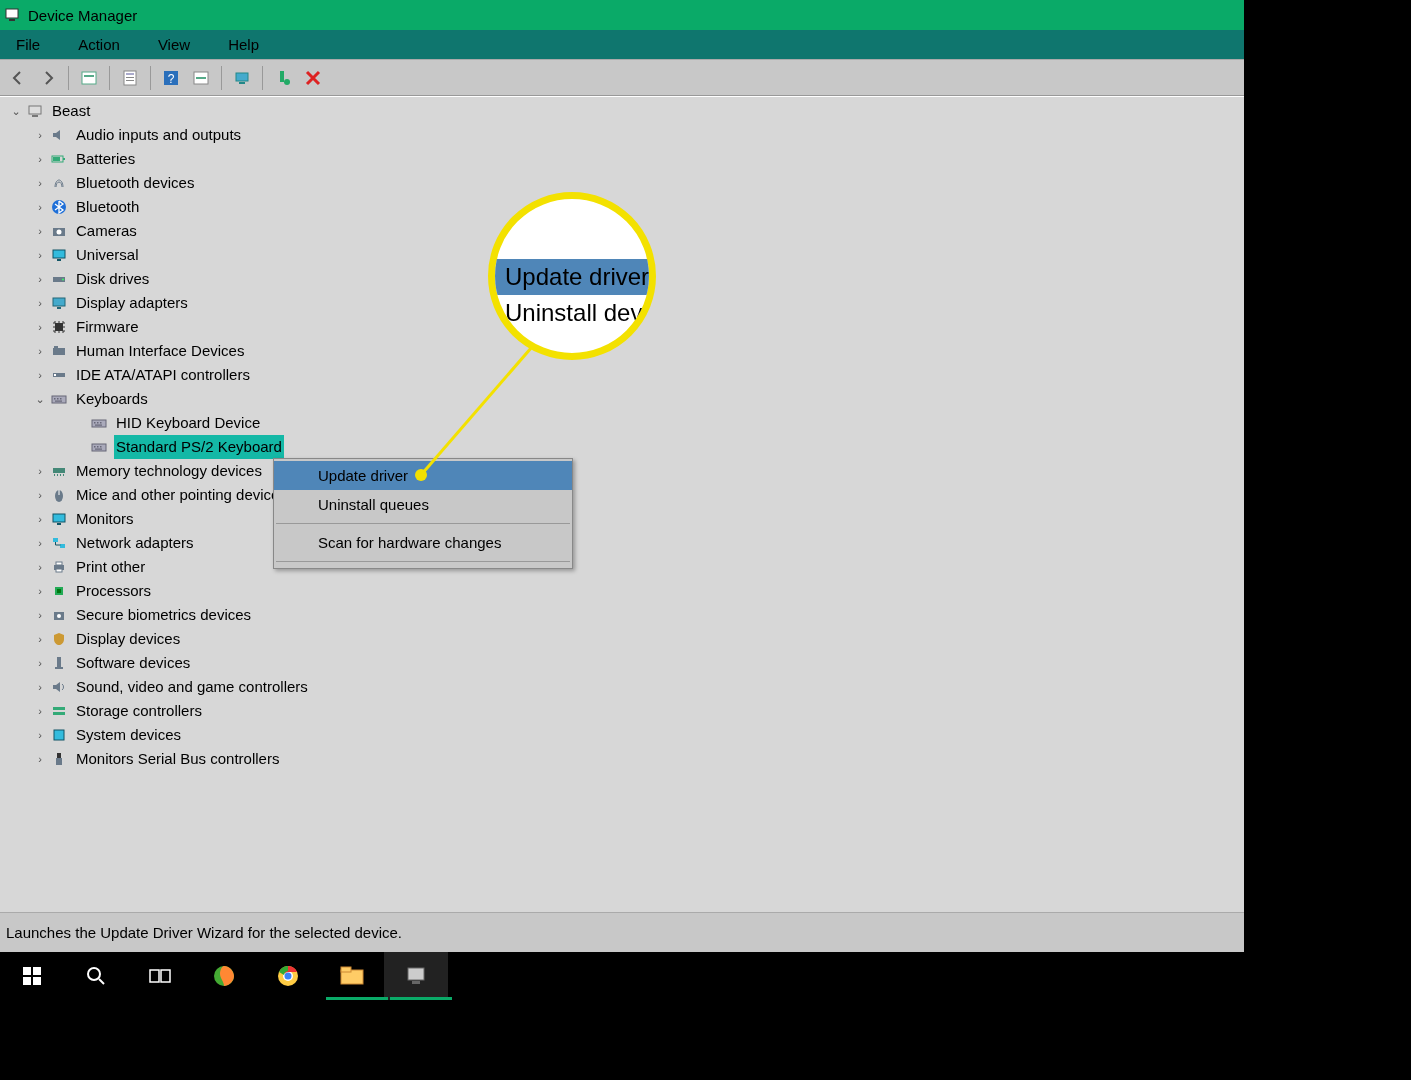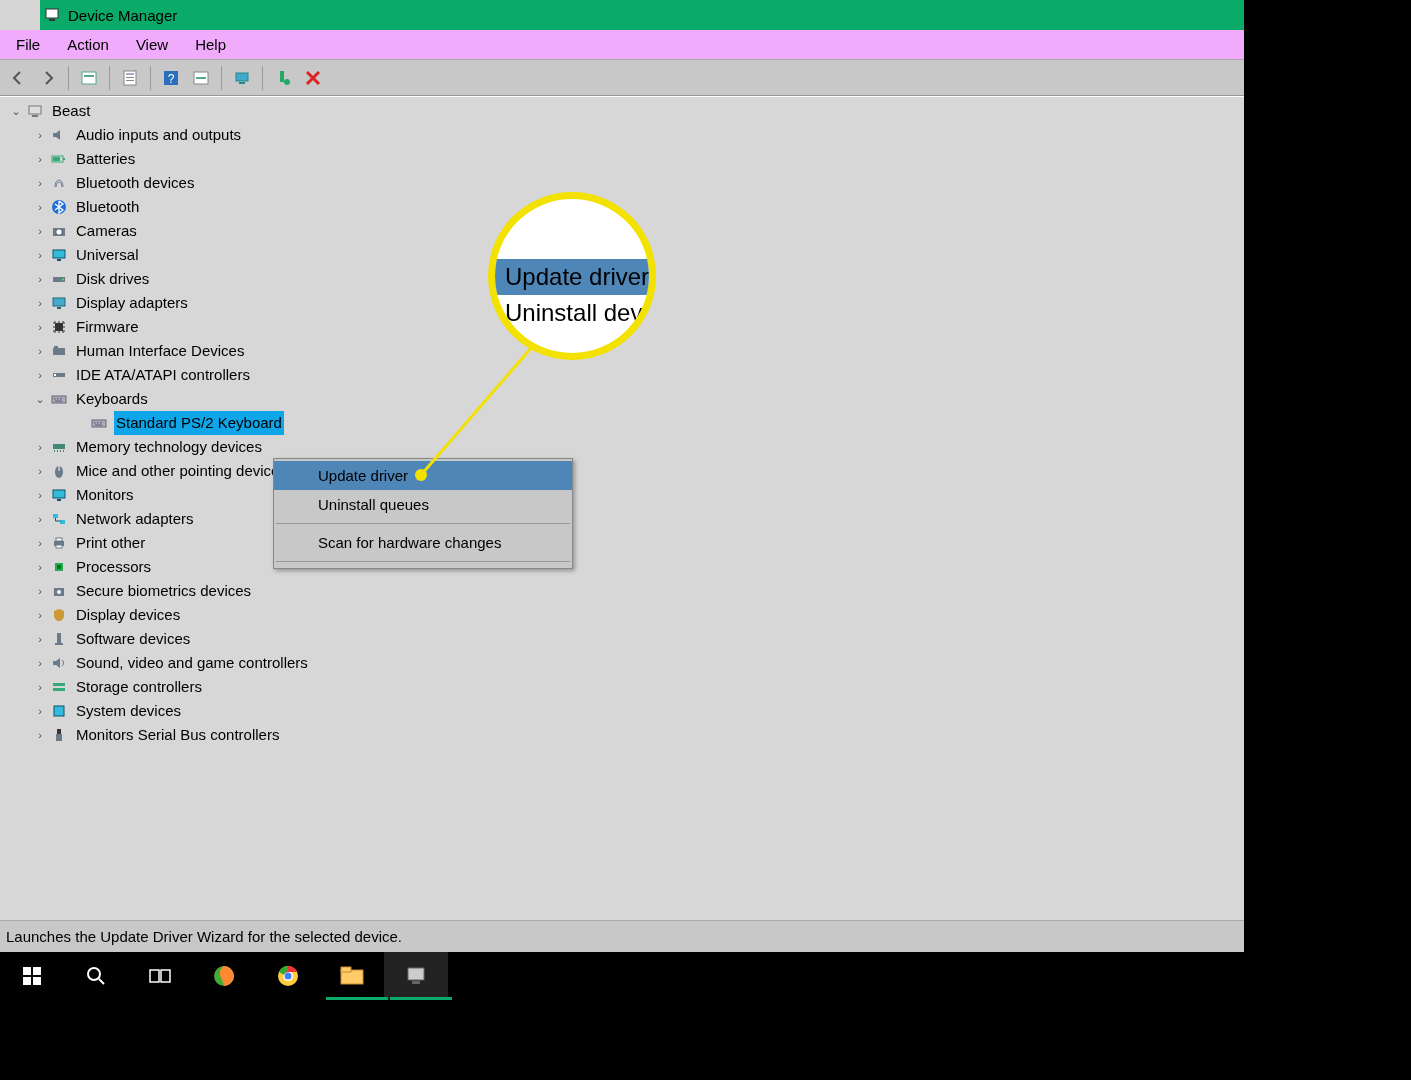--- a/index.html
+++ b/index.html
@@ -1,52 +1,52 @@
 <!DOCTYPE html>
 <html><head>
 <meta charset="utf-8">
 <style>
 * { margin: 0; padding: 0; box-sizing: border-box; font-family: "Segoe UI", Tahoma, sans-serif; }
 html, body { width: 1411px; height: 1080px; overflow: hidden; background: #000; }
 
 .window { width: 1244px; height: 952px; background: #d6d6d6; position: relative; }
 
 
-.title-bar { height: 30px; background: #0aaa68; display: flex; align-items: center; padding: 0 4px; color: #000; margin-left: 40px; }
+.title-bar { height: 30px; background: #0aaa68; display: flex; align-items: center; padding: 0 4px; color: #000; }
 .title-bar .app-icon { width: 16px; height: 16px; margin-right: 8px; }
 .title-bar .title { font-size: 15px; }
 
 
-.menu-bar { height: 30px; background: #f0abfc; border-bottom: 1px solid #aaa; display: flex; align-items: center; padding: 0 6px; gap: 7px; }
+.menu-bar { height: 30px; background: #0f766e; border-bottom: 1px solid #aaa; display: flex; align-items: center; padding: 0 6px; gap: 18px; }
 .menu-bar .menu-item { padding: 4px 10px; font-size: 15px; cursor: default; }
 
 
 .toolbar { height: 36px; background: #c8c8c8; border-bottom: 1px solid #999; display: flex; align-items: center; padding: 0 4px; gap: 2px; }
 .tool-btn { width: 28px; height: 28px; display: flex; align-items: center; justify-content: center; border: 1px solid transparent; }
 .tool-sep { width: 1px; height: 24px; background: #999; margin: 0 4px; }
 
 
 .tree-area { position: absolute; top: 96px; bottom: 32px; left: 0; right: 0; background: #d7d7d7; overflow: hidden; border-top: 1px solid #fff; }
 .tree { padding: 2px 0; font-size: 15px; line-height: 24px; color: #000; }
 .tree-row { display: flex; align-items: center; height: 24px; white-space: nowrap; }
 .tree-row .indent { display: inline-block; }
 .tree-row .expander { width: 16px; text-align: center; color: #555; font-size: 11px; cursor: default; }
 .tree-row .node-icon { width: 18px; height: 18px; margin: 0 6px 0 2px; display: inline-flex; align-items: center; justify-content: center; }
-.tree-row.selected .label-text { background: #0ea5e9; padding: 0 2px; }
+.tree-row.selected .label-text { background: #14b8a6; padding: 0 2px; }
 .label-text { padding: 0 2px; }
 
 
 .context-menu { position: absolute; background: #c8c8c8; border: 1px solid #888; box-shadow: 2px 2px 4px rgba(0,0,0,0.3); font-size: 15px; padding: 2px 0; }
 .context-menu .cm-item { padding: 6px 18px 6px 44px; cursor: default; }
 .context-menu .cm-item.highlight { background: #4f86b8; }
 .context-menu .cm-sep { height: 1px; background: #999; margin: 4px 2px; }
 .context-menu .cm-item.bold { font-weight: 600; }
 
 
-.status-bar { position: absolute; bottom: 0; left: 0; right: 0; height: 32px; background: #c8c8c8; border-top: 1px solid #aaa; display: flex; align-items: center; padding: 0 6px; font-size: 15px; }
+.status-bar { position: absolute; bottom: 0; left: 0; right: 0; height: 40px; background: #c8c8c8; border-top: 1px solid #aaa; display: flex; align-items: center; padding: 0 6px; font-size: 15px; }
 
 
 .taskbar { position: absolute; top: 952px; left: 0; width: 1244px; height: 48px; background: #000; display: flex; align-items: center; }
 .task-btn { width: 64px; height: 48px; display: flex; align-items: center; justify-content: center; }
 .task-btn.active { background: #222; }
 .task-underline { position: absolute; bottom: 0; height: 3px; background: #0aaa68; }
 .callout-dot { position: absolute; width: 12px; height: 12px; border-radius: 50%; background: #f3e100; z-index: 6; }
 .magnifier { position: absolute; width: 168px; height: 168px; border: 7px solid #f3e100; border-radius: 50%; background: #fff; overflow: hidden; z-index: 7; }
 .mag-content { padding-top: 60px; font-size: 24px; }
 .mag-row { padding: 4px 10px; white-space: nowrap; }
@@ -279,20 +279,34 @@
             <svg width="16" height="16" viewBox="0 0 16 16">
               <rect x="1" y="5" width="14" height="7" fill="#aab" stroke="#667"></rect>
               <rect x="3" y="7" width="1.5" height="1.5" fill="#667"></rect>
               <rect x="6" y="7" width="1.5" height="1.5" fill="#667"></rect>
               <rect x="9" y="7" width="1.5" height="1.5" fill="#667"></rect>
               <rect x="4" y="9.5" width="7" height="1.2" fill="#667"></rect>
             </svg>
           </span>
           <span class="label-text">Keyboards</span>
         </div>
+        <div class="tree-row">
+          <span class="indent" style="width:72px"></span>
+          <span class="expander"></span>
+          <span class="node-icon">
+            <svg width="16" height="16" viewBox="0 0 16 16">
+              <rect x="1" y="5" width="14" height="7" fill="#aab" stroke="#667"></rect>
+              <rect x="3" y="7" width="1.5" height="1.5" fill="#667"></rect>
+              <rect x="6" y="7" width="1.5" height="1.5" fill="#667"></rect>
+              <rect x="9" y="7" width="1.5" height="1.5" fill="#667"></rect>
+              <rect x="4" y="9.5" width="7" height="1.2" fill="#667"></rect>
+            </svg>
+          </span>
+          <span class="label-text">HID Keyboard Device</span>
+        </div>
         <div class="tree-row selected">
           <span class="indent" style="width:72px"></span>
           <span class="expander"></span>
           <span class="node-icon">
             <svg width="16" height="16" viewBox="0 0 16 16">
               <rect x="1" y="5" width="14" height="7" fill="#aab" stroke="#667"></rect>
               <rect x="3" y="7" width="1.5" height="1.5" fill="#667"></rect>
               <rect x="6" y="7" width="1.5" height="1.5" fill="#667"></rect>
               <rect x="9" y="7" width="1.5" height="1.5" fill="#667"></rect>
               <rect x="4" y="9.5" width="7" height="1.2" fill="#667"></rect>

